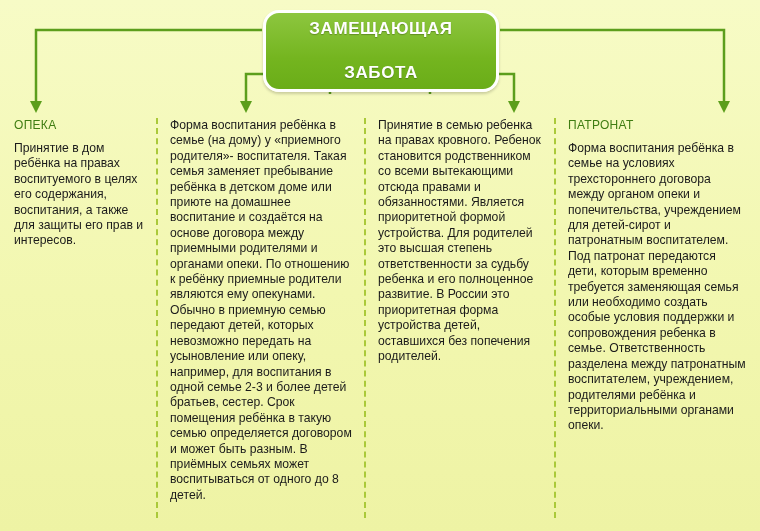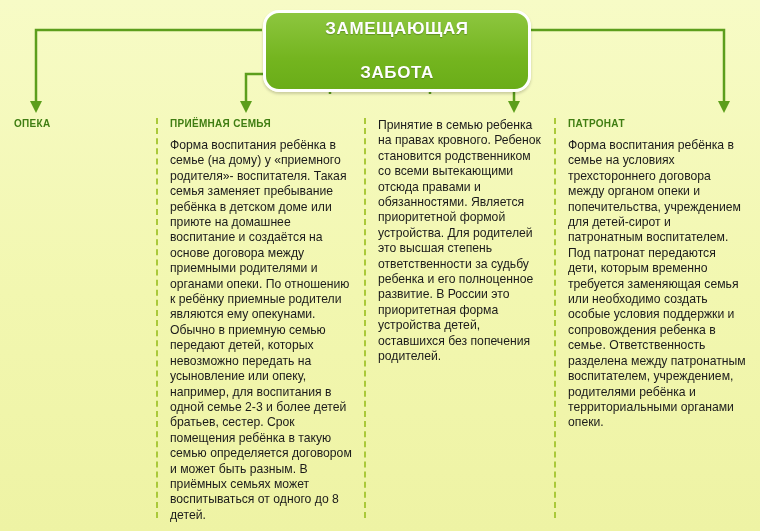--- a/index.html
+++ b/index.html
@@ -18,21 +18,21 @@
     width: 760px;
     height: 531px;
     background: linear-gradient(180deg, #f7fbc6 0%, #f2f7b0 55%, #eef3a4 100%);
   }
 
   
   .title-box {
     position: absolute;
     left: 263px;
     top: 10px;
-    width: 268px;
+    width: 236px;
     height: 82px;
     background: linear-gradient(180deg, #8dc63f 0%, #74b51f 60%, #6aad18 100%);
     border: 3px solid #ffffff;
     border-radius: 16px;
     box-shadow: 0 2px 3px rgba(0,0,0,0.18);
     display: flex;
     align-items: center;
     justify-content: center;
     box-sizing: border-box;
   }
@@ -79,22 +79,22 @@
   .col-divider {
     position: absolute;
     right: 0;
     top: 0;
     bottom: 0;
     border-right: 2px dashed #aac93a;
   }
 
   .col-head {
     color: #3f7d12;
-    font-weight: bold;
-    font-size: 10px;
+    font-weight: normal;
+    font-size: 12px;
     letter-spacing: 0.3px;
     margin: 0 0 9px 0;
     white-space: nowrap;
   }
   .col-body {
     color: #1b1b1b;
     font-size: 12.2px;
     line-height: 15.4px;
     text-align: left;
   }
@@ -138,26 +138,26 @@
       <span>ЗАБОТА</span>
     </div>
   </div>
 
   <div class="columns">
 
     <div class="col col-0">
       <div class="col-divider"></div>
       <div class="col-head">ОПЕКА</div>
       <div class="col-body">
+        <p>Принятие в дом ребёнка на правах воспитуемого в целях его содержания, воспитания, а также для защиты его прав и интересов.</p>
       </div>
     </div>
 
     <div class="col col-1">
       <div class="col-divider"></div>
-      <div class="col-head">ПРИЁМНАЯ СЕМЬЯ</div>
       <div class="col-body">
         <p>Форма воспитания ребёнка в семье (на дому) у «приемного родителя»- воспитателя. Такая семья заменяет пребывание ребёнка в детском доме или приюте на домашнее воспитание и создаётся на основе договора между приемными родителями и органами опеки. По отношению к ребёнку приемные родители являются ему опекунами. Обычно в приемную семью передают детей, которых невозможно передать на усыновление или опеку, например, для воспитания в одной семье 2-3 и более детей братьев, сестер. Срок помещения ребёнка в такую семью определяется договором и может быть разным. В приёмных семьях может воспитываться от одного до 8 детей.</p>
       </div>
     </div>
 
     <div class="col col-2">
       <div class="col-divider"></div>
       <div class="col-body">
         <p>Принятие в семью ребенка на правах кровного. Ребенок становится родственником  со всеми вытекающими отсюда правами и обязанностями. Является приоритетной формой устройства. Для родителей это высшая степень ответственности за судьбу ребенка и его полноценное развитие. В России это приоритетная форма устройства детей, оставшихся без попечения родителей.</p>
       </div>

